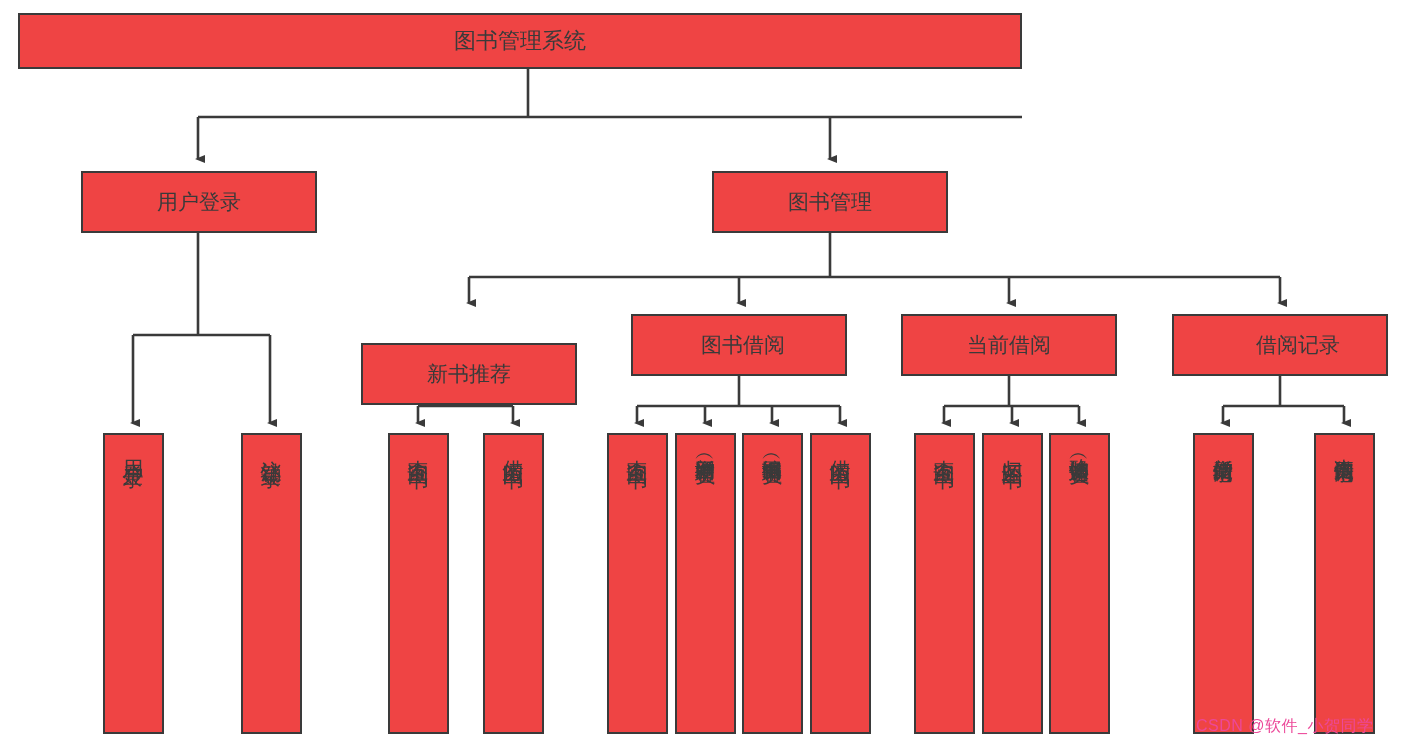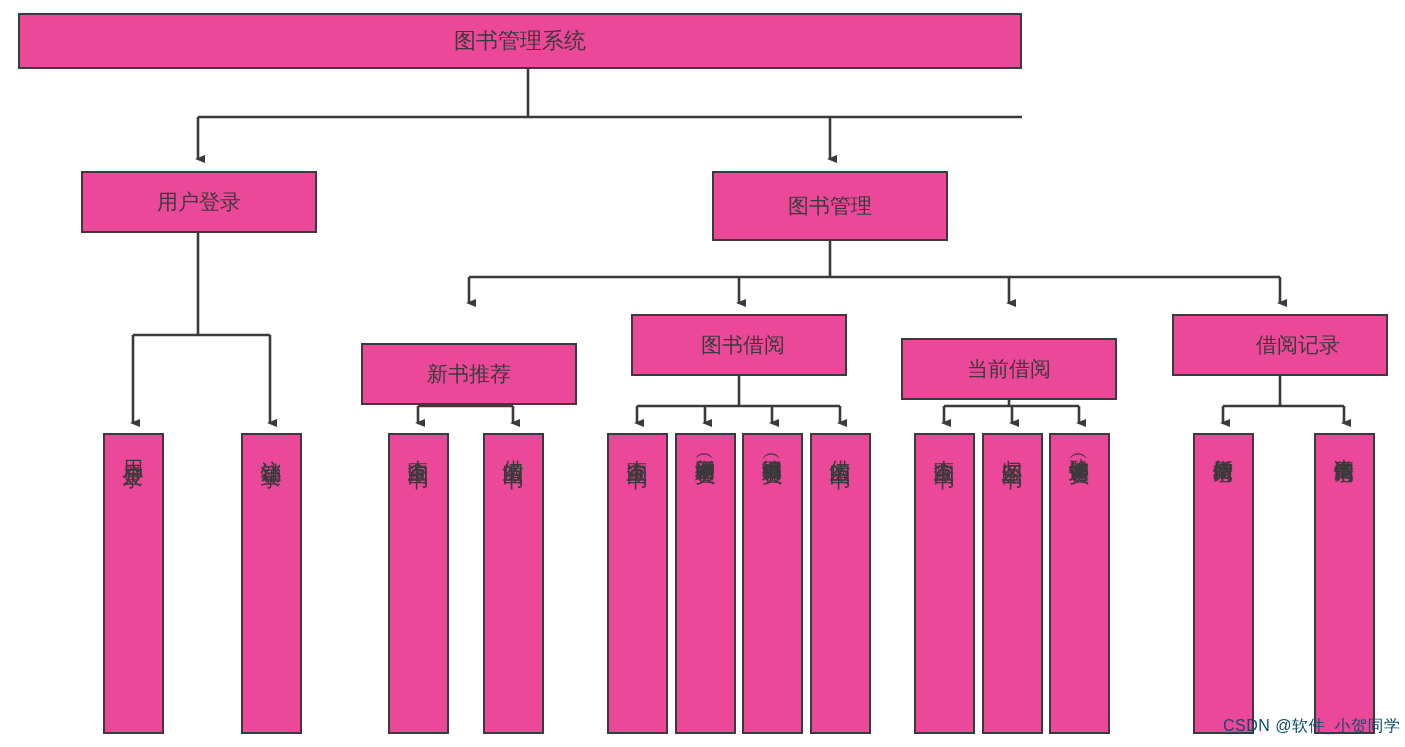--- a/index.html
+++ b/index.html
@@ -22,21 +22,21 @@
     left: 0;
     top: 0;
     width: 1405px;
     height: 747px;
     pointer-events: none;
   }
   .node {
     position: absolute;
     box-sizing: border-box;
     border: 2px solid #3a3a3a;
-    background: #ec4899;
+    background: #ef4444;
     display: flex;
     align-items: center;
     justify-content: center;
     color: #3a3a3a;
     line-height: 1.18;
   }
   .node .lbl {
     display: block;
     text-align: center;
   }
@@ -59,25 +59,24 @@
     letter-spacing: 3px;
     line-height: 1;
     white-space: nowrap;
   }
   .node.v.tall .lbl {
     font-size: 20px;
     letter-spacing: 1px;
   }
   .watermark {
     position: absolute;
-    color: #0c4a6e;
+    color: #ec4899;
     font-size: 16px;
     white-space: nowrap;
     letter-spacing: 0.5px;
-    padding-left: 27px;
   }
 </style>
 </head>
 <body>
 
 <div id="canvas">
 
   <svg class="wires" viewBox="0 0 1405 747">
     <defs>
       <marker id="arrow" markerWidth="10" markerHeight="10" refX="4" refY="7" orient="auto" markerUnits="userSpaceOnUse">
@@ -128,31 +127,31 @@
     </g>
   </svg>
 
   <div class="node h root" style="left:18px; top:13px; width:1004px; height:56px;">
     <span class="lbl">图书管理系统</span>
   </div>
 
   <div class="node h" style="left:81px; top:171px; width:236px; height:62px;">
     <span class="lbl">用户登录</span>
   </div>
-  <div class="node h" style="left:712px; top:171px; width:236px; height:70px;">
+  <div class="node h" style="left:712px; top:171px; width:236px; height:62px;">
     <span class="lbl">图书管理</span>
   </div>
 
   <div class="node h" style="left:361px; top:314px; width:216px; height:62px;margin-top:29px;">
     <span class="lbl">新书推荐</span>
   </div>
   <div class="node h" style="left:631px; top:314px; width:216px; height:62px;padding-left:8px;">
     <span class="lbl">图书借阅</span>
   </div>
-  <div class="node h" style="left:901px; top:314px; width:216px; height:62px;margin-top:24px;">
+  <div class="node h" style="left:901px; top:314px; width:216px; height:62px;">
     <span class="lbl">当前借阅</span>
   </div>
   <div class="node h" style="left:1172px; top:314px; width:216px; height:62px;padding-left:36px;">
     <span class="lbl">借阅记录</span>
   </div>
 
   <div class="node v" style="left:103px; top:433px; width:61px; height:301px;">
     <span class="lbl">用户登录</span>
   </div>
   <div class="node v" style="left:241px; top:433px; width:61px; height:301px;">

